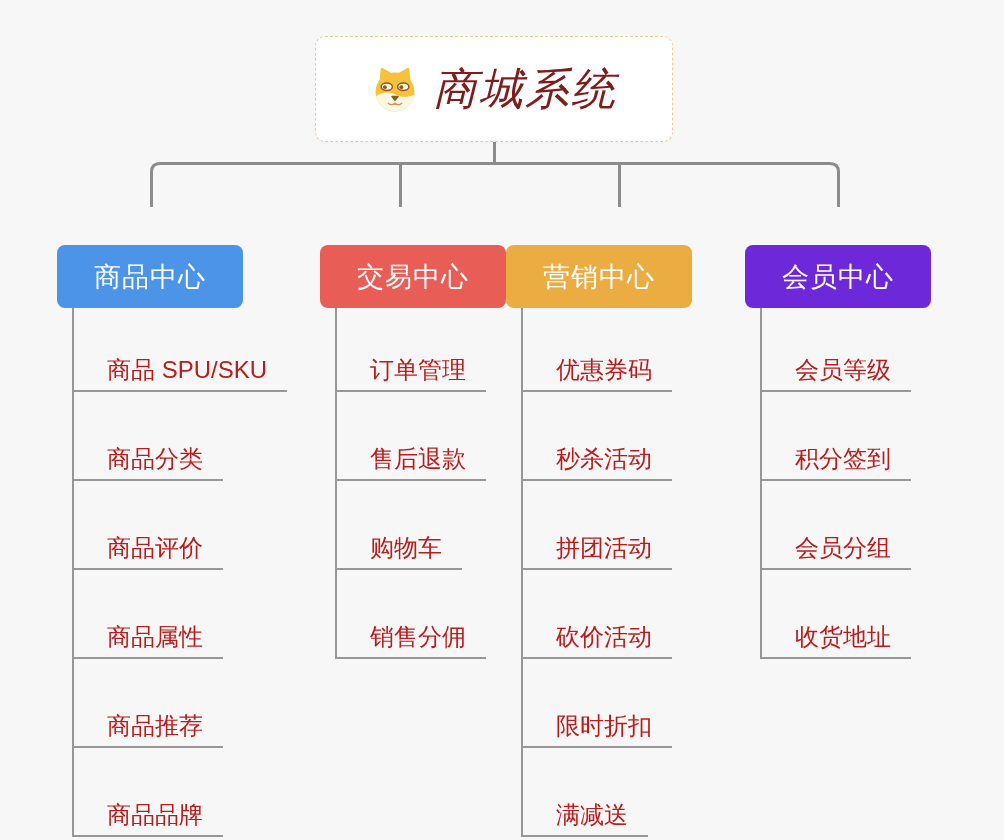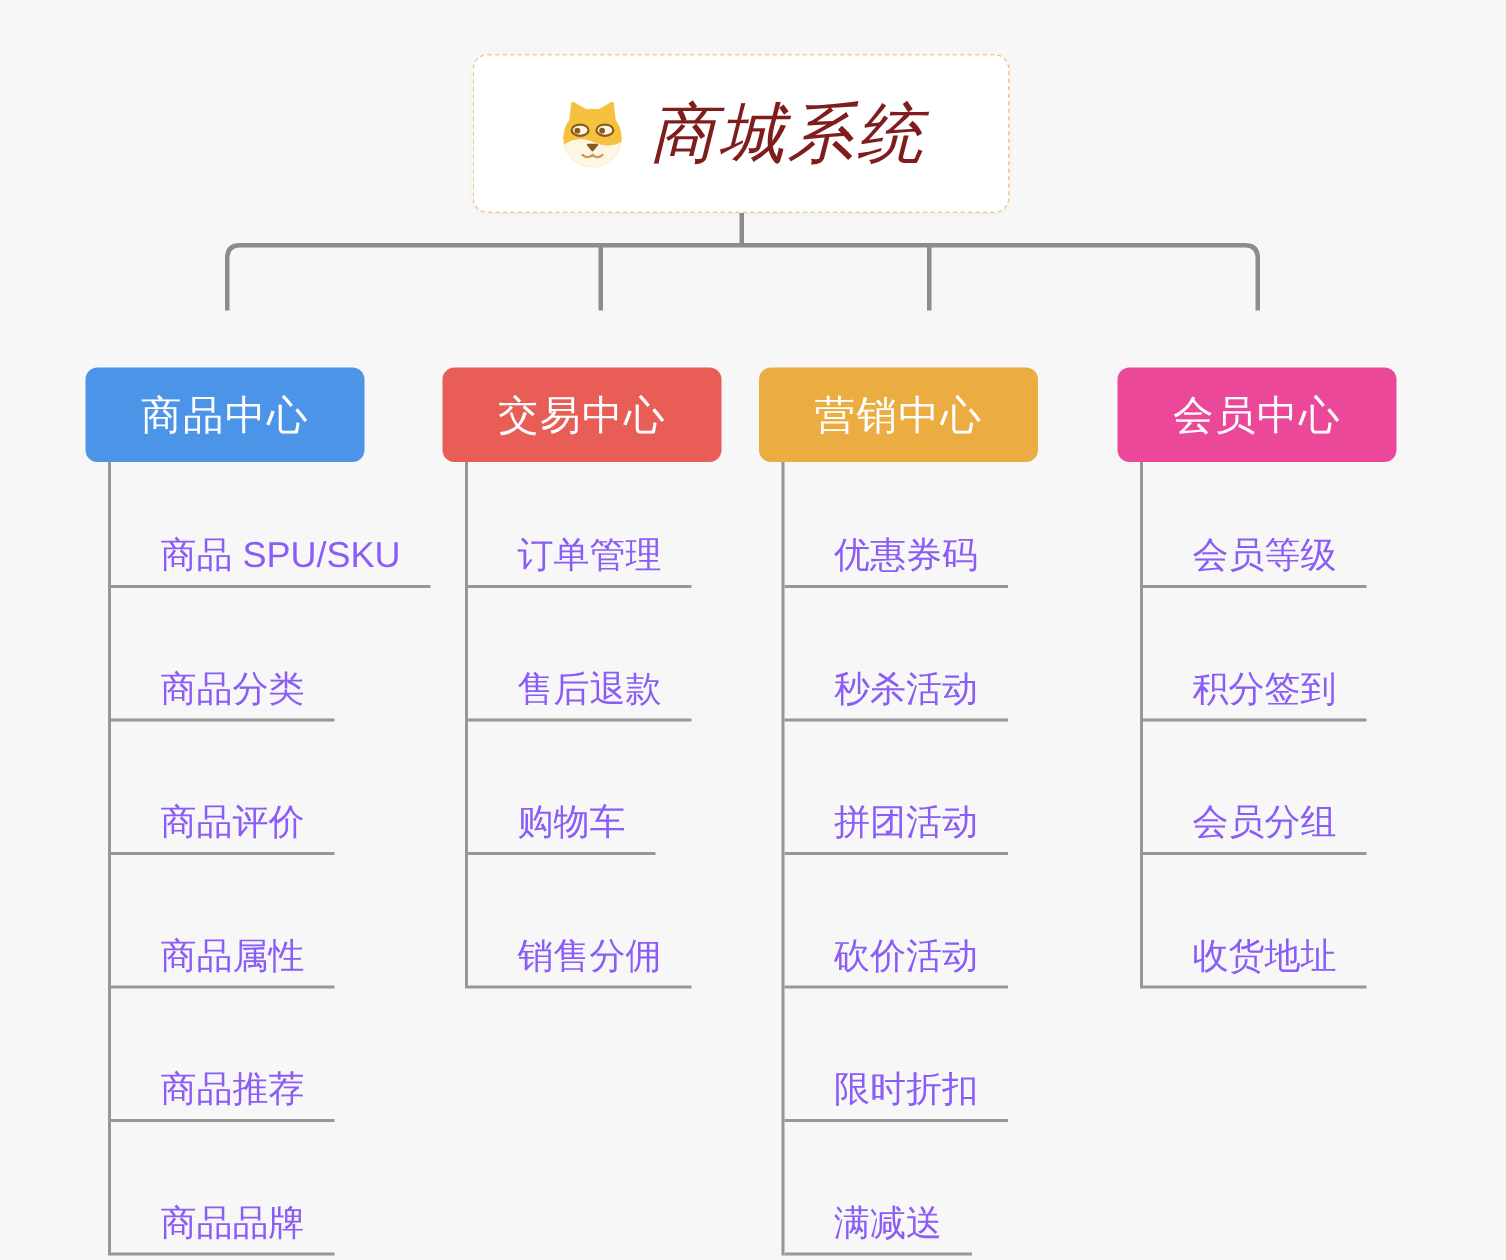--- a/index.html
+++ b/index.html
@@ -35,37 +35,37 @@
 
   
   .branch{position:absolute;top:207px;width:250px;margin-top:38px;}
   .branch-node{
     width:186px;height:63px;border-radius:8px;
     display:flex;align-items:center;justify-content:center;
     color:#ffffff;font-size:27px;letter-spacing:1px;
     cursor:pointer;
   }
   .branch-0{left:57px;}
-  .branch-1{left:295px;}
+  .branch-1{left:320px;}
   .branch-2{left:506px;}
   .branch-3{left:745px;}
 
   .leaf-list{
     margin-left:15px;
     border-left:2px solid #979797;
     width:max-content;
   }
   .leaf{
     display:flex;align-items:flex-end;
     height:89px;
     width:max-content;
     box-sizing:border-box;
     border-bottom:2px solid #979797;
     padding:0 20px 4px 33px;
-    font-size:24px;color:#8b5cf6;
+    font-size:24px;color:#b91c1c;
     white-space:nowrap;
     cursor:pointer;
   }
   .leaf:first-child{height:84px;}
 </style>
 </head>
 <body>
 
 <div class="canvas">
 
@@ -125,21 +125,21 @@
       <div class="leaf">优惠券码</div>
       <div class="leaf">秒杀活动</div>
       <div class="leaf">拼团活动</div>
       <div class="leaf">砍价活动</div>
       <div class="leaf">限时折扣</div>
       <div class="leaf">满减送</div>
     </div>
   </div>
 
   <div class="branch branch-3">
-    <div class="branch-node" style="background: #ec4899;">会员中心</div>
+    <div class="branch-node" style="background: #6d28d9;">会员中心</div>
     <div class="leaf-list">
       <div class="leaf">会员等级</div>
       <div class="leaf">积分签到</div>
       <div class="leaf">会员分组</div>
       <div class="leaf">收货地址</div>
     </div>
   </div>
 
 </div>
 

